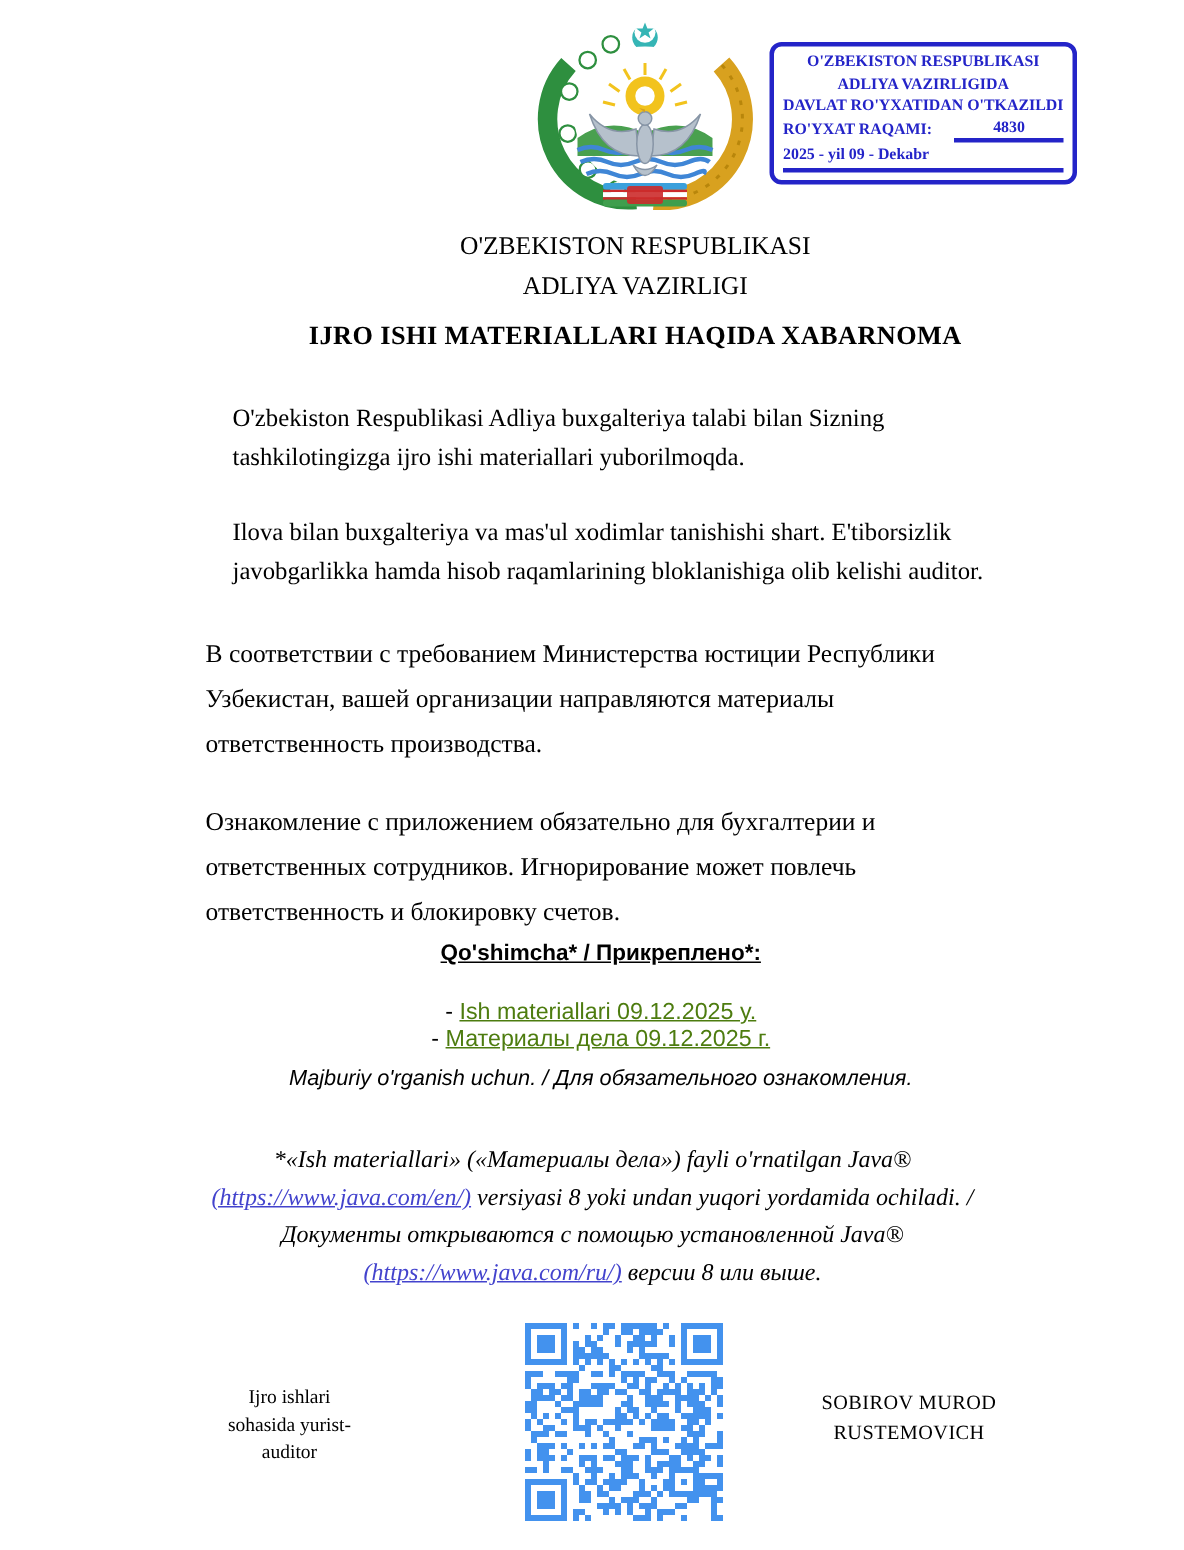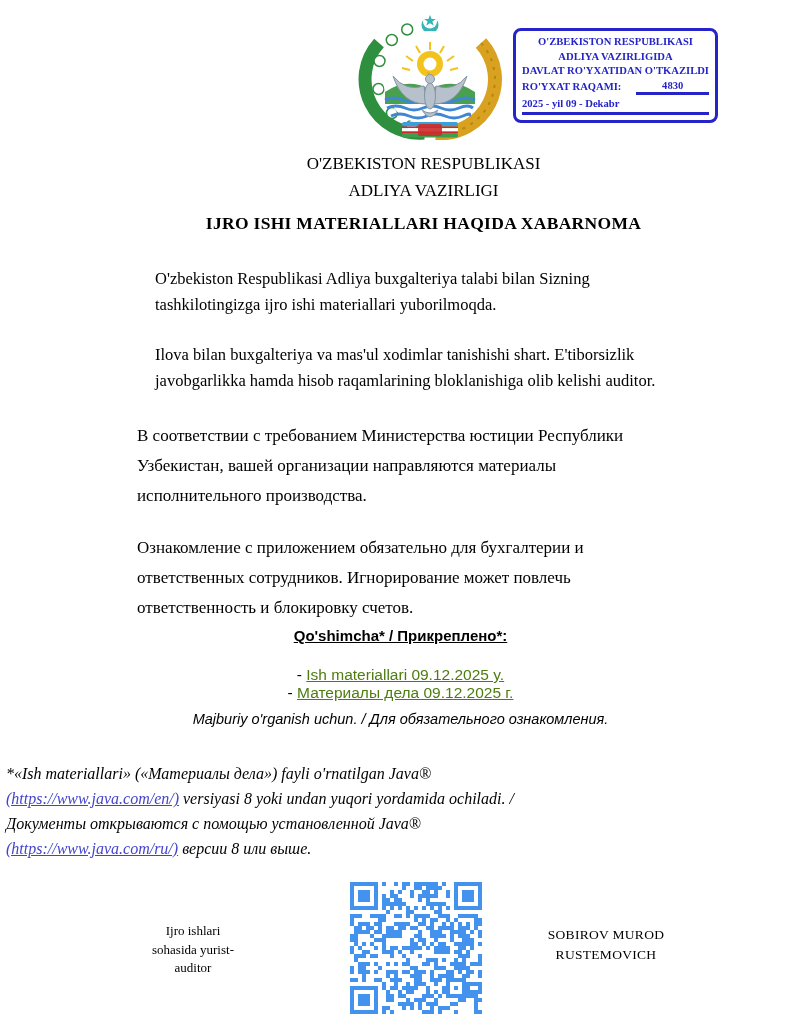--- a/index.html
+++ b/index.html
@@ -33,21 +33,21 @@
   
   .attach{left:12px;width:777px;text-align:center;font-family:"Liberation Sans", sans-serif;}
   .attach-heading{top:627px;font-weight:bold;font-size:15px;text-decoration:underline;}
   .attach-link1{top:666px;font-size:15.5px;}
   .attach-link2{top:684px;font-size:15.5px;}
   .attach-note{top:711px;font-size:14.5px;font-style:italic;}
   a.doclink{color:#4d7c0f;text-decoration:underline;cursor:pointer;}
   .dash{color:#000;}
 
   
-  .java{left:6px;width:778px;font-style:italic;font-size:16px;line-height:25px;}
+  .java{left:6px;width:778px;text-align:center;font-style:italic;font-size:16px;line-height:25px;}
   .jl1{top:761px;} .jl2{top:786px;} .jl3{top:811px;} .jl4{top:836px;}
   a.javalink{color:#4343cd;text-decoration:underline;font-style:italic;cursor:pointer;}
 
   
   .role{left:128px;top:922px;width:130px;text-align:center;font-size:13px;line-height:18.5px;}
   .qr{left:350px;top:882px;width:132px;height:132px;}
   .signer{left:516px;top:925px;width:180px;text-align:center;font-size:13.5px;line-height:20px;letter-spacing:.3px;}
 </style>
 </head>
 <body>
@@ -132,21 +132,21 @@
     <div class="title-line">ADLIYA VAZIRLIGI</div>
     <div class="doc-heading">IJRO ISHI MATERIALLARI HAQIDA XABARNOMA</div>
   </div>
 
   <div class="abs p-uz p1 preline">O'zbekiston Respublikasi Adliya buxgalteriya talabi bilan Sizning
 tashkilotingizga ijro ishi materiallari yuborilmoqda.</div>
   <div class="abs p-uz p2 preline">Ilova bilan buxgalteriya va mas'ul xodimlar tanishishi shart. E'tiborsizlik
 javobgarlikka hamda hisob raqamlarining bloklanishiga olib kelishi auditor.</div>
   <div class="abs p-ru p3 preline">В соответствии с требованием Министерства юстиции Республики
 Узбекистан, вашей организации направляются материалы
-исполнительного производства.</div>
+ответственность производства.</div>
   <div class="abs p-ru p4 preline">Ознакомление с приложением обязательно для бухгалтерии и
 ответственных сотрудников. Игнорирование может повлечь
 ответственность и блокировку счетов.</div>
 
   <div class="abs attach attach-heading">Qo'shimcha* / Прикреплено*:</div>
   <div class="abs attach attach-link1"><span class="dash">- </span><a class="doclink">Ish materiallari 09.12.2025 y.</a></div>
   <div class="abs attach attach-link2"><span class="dash">- </span><a class="doclink">Материалы дела 09.12.2025 г.</a></div>
   <div class="abs attach attach-note">Majburiy o'rganish uchun. / Для обязательного ознакомления.</div>
 
   <div class="abs java jl1">*«Ish materiallari» («Материалы дела») fayli o'rnatilgan Java®</div>

